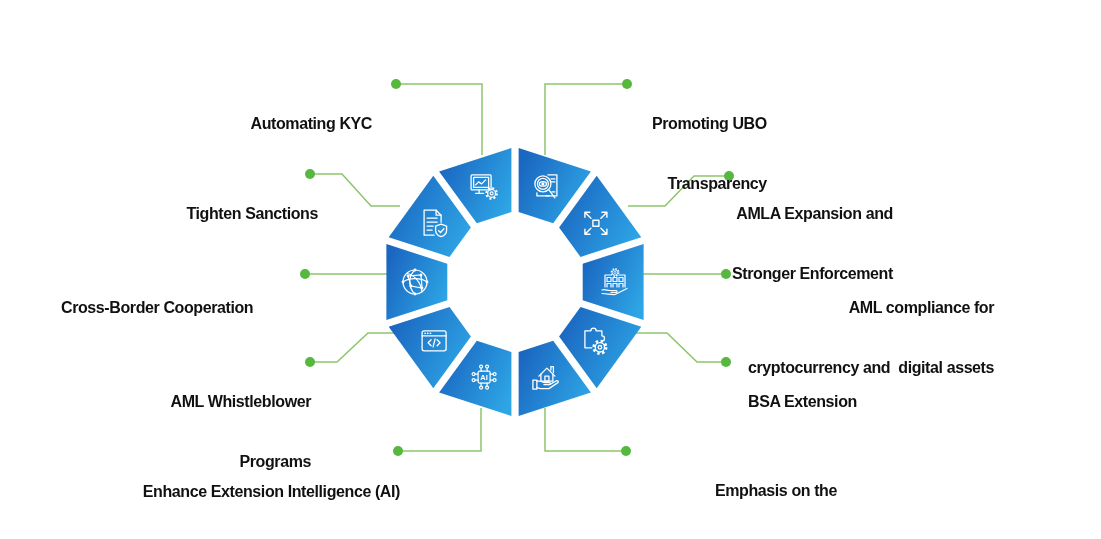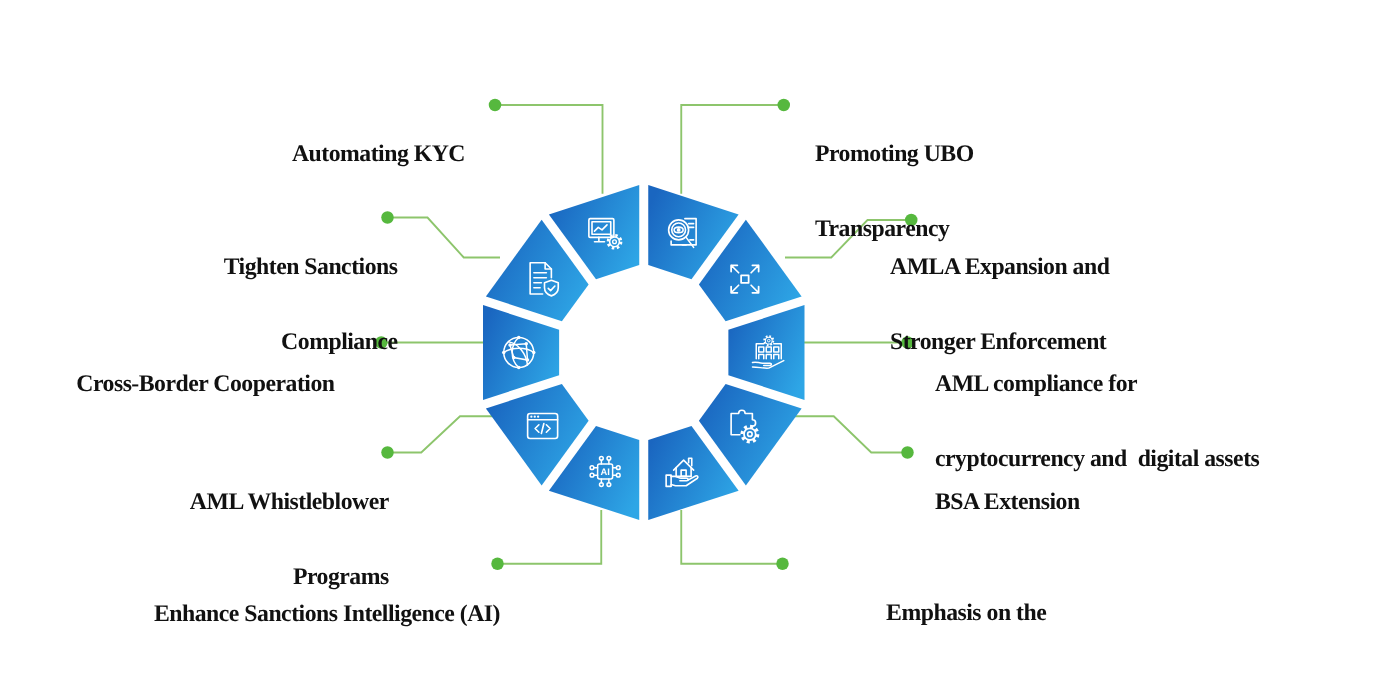--- a/index.html
+++ b/index.html
@@ -12,40 +12,40 @@
       --connector: #8dc56c;
       --dot: #56b83e;
       --text: #111111;
     }
     #stage svg.diagram { position: absolute; left: 0; top: 0; }
     .conn { fill: none; stroke: var(--connector); stroke-width: 1.5; }
     .dot { fill: var(--dot); }
     .icon { color: #ffffff; }
     .lbl {
       position: absolute;
-      font-family: Liberation Serif, serif;
+      font-family: Liberation Sans, sans-serif;
       font-weight: bold;
-      font-size: 19px;
+      font-size: 16px;
       line-height: 20px;
       letter-spacing: -0.4px;
       color: var(--text);
       white-space: pre;
     }
     .lbl span { display: block; }
     .center { text-align: right; }
     .right { text-align: right; }
-    .left { text-align: left; }
+    .left { text-align: right; }
 
     #lbl-kyc { left: 190px; width: 182px; top: 74px; }
     #lbl-sanctions { left: 118px; width: 200px; top: 164px; }
     #lbl-cross { left: 61px; top: 258px; }
     #lbl-whistle { left: 111px; width: 200px; top: 352px; }
     #lbl-ai { left: 60px; width: 340px; top: 442px; }
     #lbl-ubo { left: 652px; top: 74px; }
-    #lbl-amla { left: 712px; top: 164px; }
+    #lbl-amla { left: 732px; top: 164px; }
     #lbl-crypto { left: 748px; top: 258px; }
     #lbl-bsa { left: 748px; top: 352px; }
     #lbl-real { left: 597px; width: 240px; top: 441px; }
   </style>
 </head>
 <body>
 
 <div id="stage" style="--connector: #8dc56c; --dot: #56b83e; --text: #111111;">
   <svg class="diagram" width="1101" height="539" viewBox="0 0 1101 539">
     <defs>
@@ -267,30 +267,29 @@
     <span>cryptocurrency and  digital assets</span>
   </div>
   <div id="lbl-bsa" class="lbl left">
     <span>BSA Extension</span>
   </div>
   <div id="lbl-real" class="lbl center">
     <span>Emphasis on the</span>
     
   </div>
   <div id="lbl-ai" class="lbl center">
-    <span>Enhance Sanctions Intelligence (AI)</span>
+    <span>Enhance Extension Intelligence (AI)</span>
     
   </div>
   <div id="lbl-whistle" class="lbl center">
     <span>AML Whistleblower</span>
     <span>Programs</span>
   </div>
   <div id="lbl-cross" class="lbl left">
     <span>Cross-Border Cooperation</span>
   </div>
   <div id="lbl-sanctions" class="lbl center">
     <span>Tighten Sanctions</span>
-    <span>Compliance</span>
   </div>
   <div id="lbl-kyc" class="lbl right">
     <span>Automating KYC</span>
   </div>
 </div>
 
 </body></html>

